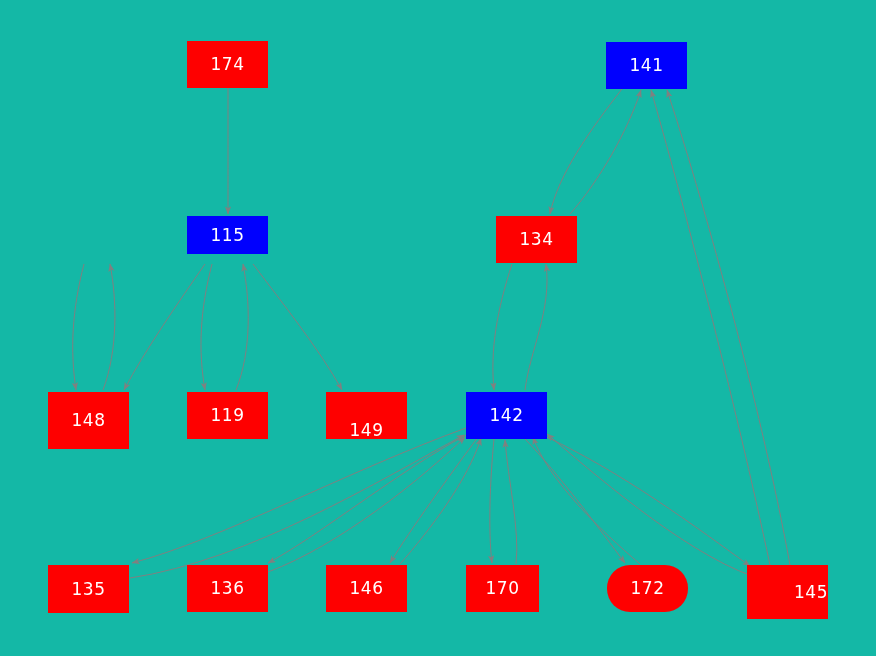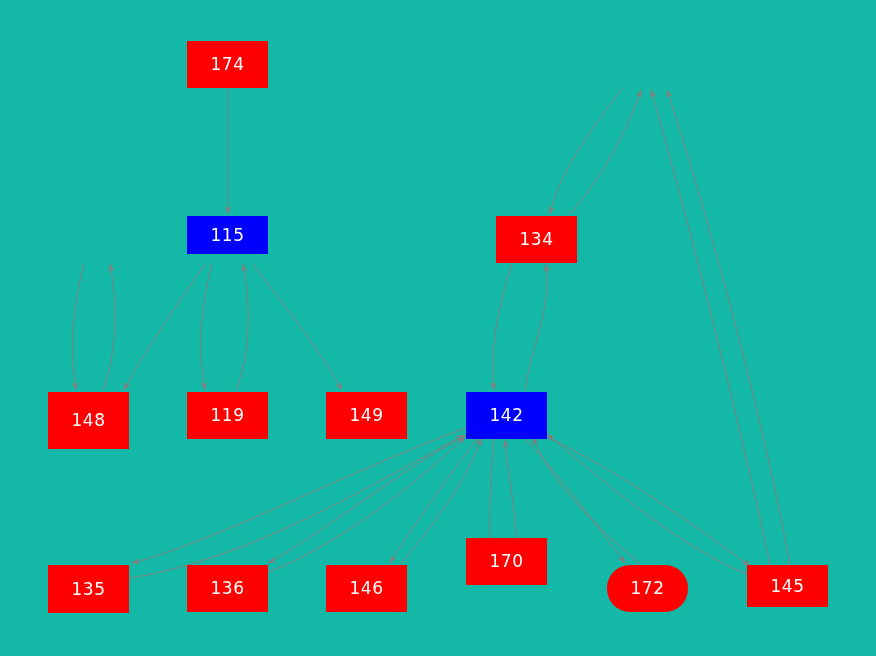--- a/index.html
+++ b/index.html
@@ -85,51 +85,54 @@
         <path d="M 640 564 C 600 530 548 480 533 437" fill="none" stroke="#808080" stroke-width="1" marker-end="url(#arrowhead)"></path>
         <path d="M 540 434 C 620 470 700 530 750 566" fill="none" stroke="#808080" stroke-width="1" marker-end="url(#arrowhead)"></path>
         <path d="M 752 576 C 680 550 590 470 547 434" fill="none" stroke="#808080" stroke-width="1" marker-end="url(#arrowhead)"></path>
       </g>
   </svg>
 
   <div id="node-layer">
       <div class="node" style="left: 187px; top: 41px; width: 81px; height: 47px; background: rgb(254, 0, 0);">
         <span class="node-label">174</span>
       </div>
+      <div class="node" style="left: 606px; top: 42px; width: 81px; height: 47px; background: rgb(0, 0, 254);">
+        <span class="node-label">141</span>
+      </div>
       <div class="node" style="left: 187px; top: 216px; width: 81px; height: 38px; background: rgb(0, 0, 254);">
         <span class="node-label">115</span>
       </div>
       <div class="node" style="left: 496px; top: 216px; width: 81px; height: 47px; background: rgb(254, 0, 0); text-align: center;">
         <span class="node-label">134</span>
       </div>
       <div class="node" style="left: 48px; top: 392px; width: 81px; height: 57px; background: rgb(254, 0, 0);">
         <span class="node-label">148</span>
       </div>
       <div class="node" style="left: 187px; top: 392px; width: 81px; height: 47px; background: rgb(254, 0, 0);">
         <span class="node-label">119</span>
       </div>
-      <div class="node" style="left: 326px; top: 392px; width: 81px; height: 47px; background: rgb(254, 0, 0);">
+      <div class="node" style="left: 326px; top: 392px; width: 81px; height: 47px; background: rgb(254, 0, 0); align-items: flex-end;">
         <span class="node-label">149</span>
       </div>
       <div class="node" style="left: 466px; top: 392px; width: 81px; height: 47px; background: rgb(0, 0, 254);">
         <span class="node-label">142</span>
       </div>
       <div class="node" style="left: 48px; top: 565px; width: 81px; height: 48px; background: rgb(254, 0, 0);">
         <span class="node-label">135</span>
       </div>
       <div class="node" style="left: 187px; top: 565px; width: 81px; height: 47px; background: rgb(254, 0, 0); align-items: center;">
         <span class="node-label">136</span>
       </div>
       <div class="node" style="left: 326px; top: 565px; width: 81px; height: 47px; background: rgb(254, 0, 0);">
         <span class="node-label">146</span>
       </div>
-      <div class="node" style="left: 466px; top: 538px; width: 81px; height: 47px; background: rgb(254, 0, 0);">
+      <div class="node" style="left: 466px; top: 565px; width: 73px; height: 47px; background: rgb(254, 0, 0);">
         <span class="node-label">170</span>
       </div>
       <div class="node" style="left: 607px; top: 565px; width: 81px; height: 47px; background: rgb(254, 0, 0); border-radius: 23px;">
         <span class="node-label">172</span>
       </div>
-      <div class="node" style="left: 747px; top: 565px; width: 81px; height: 42px; background: rgb(254, 0, 0);">
+      <div class="node" style="left: 747px; top: 565px; width: 81px; height: 54px; background: rgb(254, 0, 0); justify-content: flex-end;">
         <span class="node-label">145</span>
       </div>
     </div>
 
 </div>
 
 </body></html>

